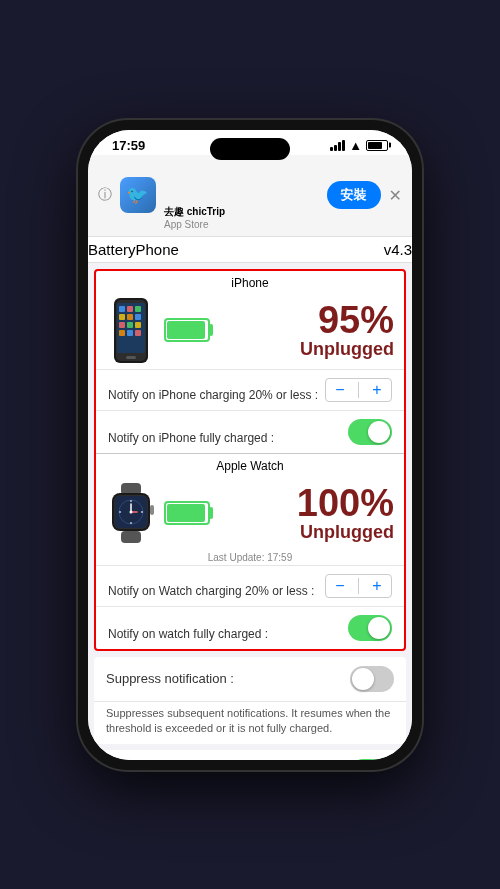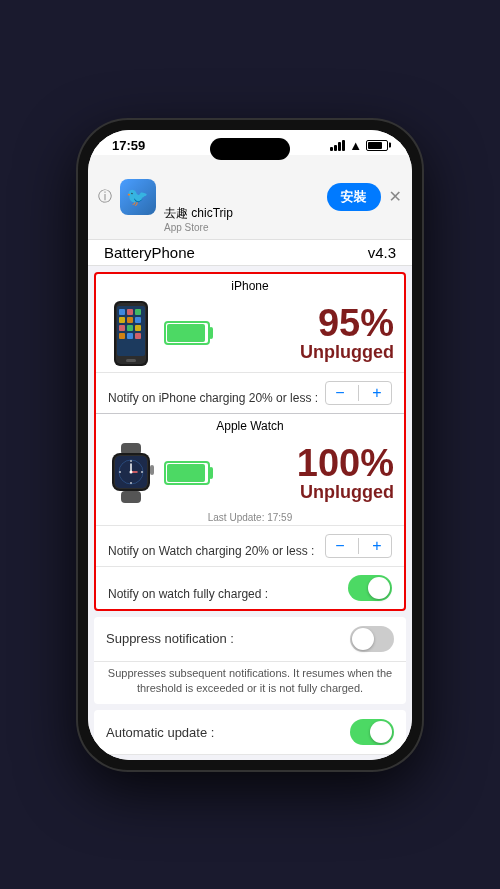--- a/index.html
+++ b/index.html
@@ -87,22 +87,22 @@
       align-items: center;
       justify-content: center;
       font-size: 18px;
     }
 
     .ad-text {
       flex: 1;
     }
 
     .ad-title {
-      font-size: 12px;
-      font-weight: 400;
+      font-size: 10px;
+      font-weight: 700;
       color: #000;
       margin-top: 44px;
     }
 
     .ad-subtitle {
       font-size: 10px;
       color: #888;
     }
 
     .ad-button {
@@ -115,21 +115,21 @@
       font-weight: 600;
       cursor: pointer;
     }
 
     
     .app-header {
       background: #fff;
       display: flex;
       justify-content: space-between;
       align-items: center;
-      padding: 4px 16px;
+      padding: 4px 0;
       border-bottom: 1px solid #e0e0e0;
       flex-shrink: 0;
     }
 
     .app-name {
       font-size: 15px;
       font-weight: 500;
       color: #000;
     }
 
@@ -283,21 +283,20 @@
       height: 1px;
       background: #c8c8cc;
       margin: 0;
     }
 
     
     .bottom-section {
       background: #fff;
       margin: 6px;
       border-radius: 4px;
-      text-align: center;
     }
 
     .bottom-row {
       display: flex;
       align-items: center;
       justify-content: space-between;
       padding: 9px 12px;
       border-bottom: 1px solid #e5e5e5;
     }
 
@@ -443,20 +442,24 @@
 
           <div class="notify-row">
             <span class="notify-label">Notify on iPhone charging 20% or less :</span>
             <div class="stepper">
               <button class="stepper-btn">−</button>
               <div class="stepper-divider"></div>
               <button class="stepper-btn">+</button>
             </div>
           </div>
 
+          <div class="notify-row">
+            <span class="notify-label">Notify on iPhone fully charged :</span>
+            <div class="toggle"></div>
+          </div>
         </div>
 
         <div class="section-divider"></div>
 
         <div>
           <div class="section-label">Apple Watch</div>
 
           <div class="battery-row">
 
             <div class="device-img">

